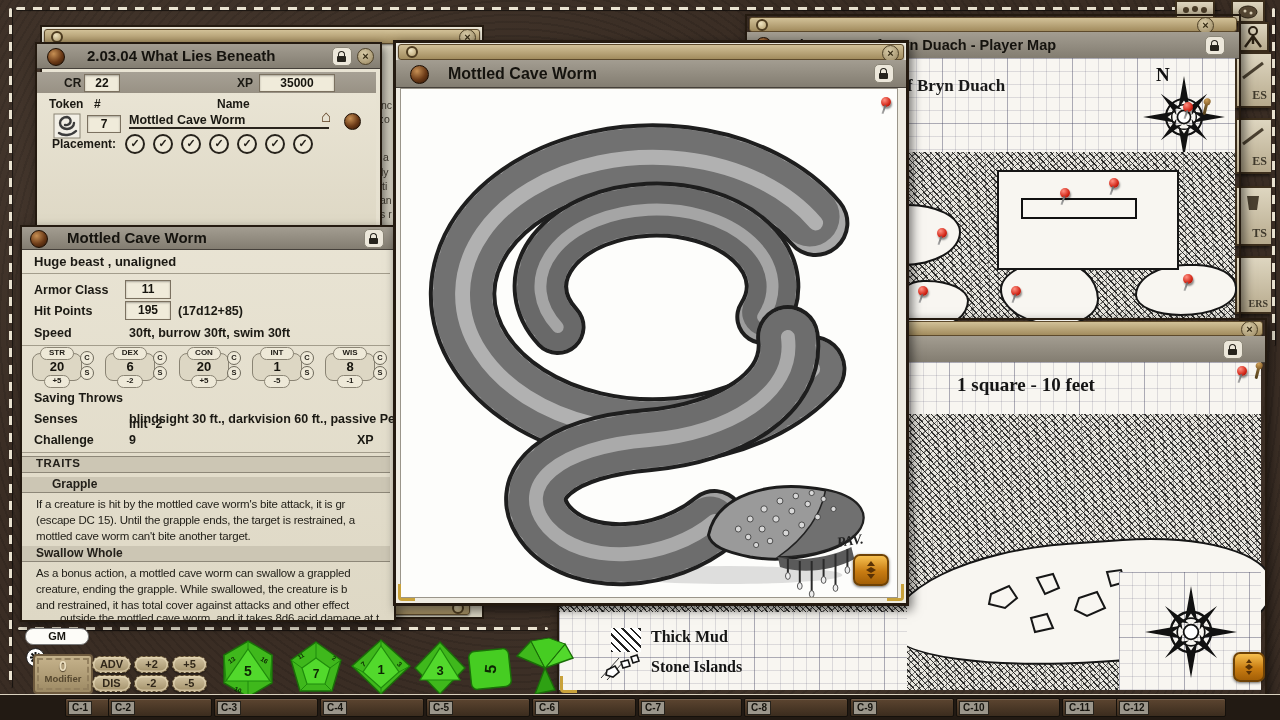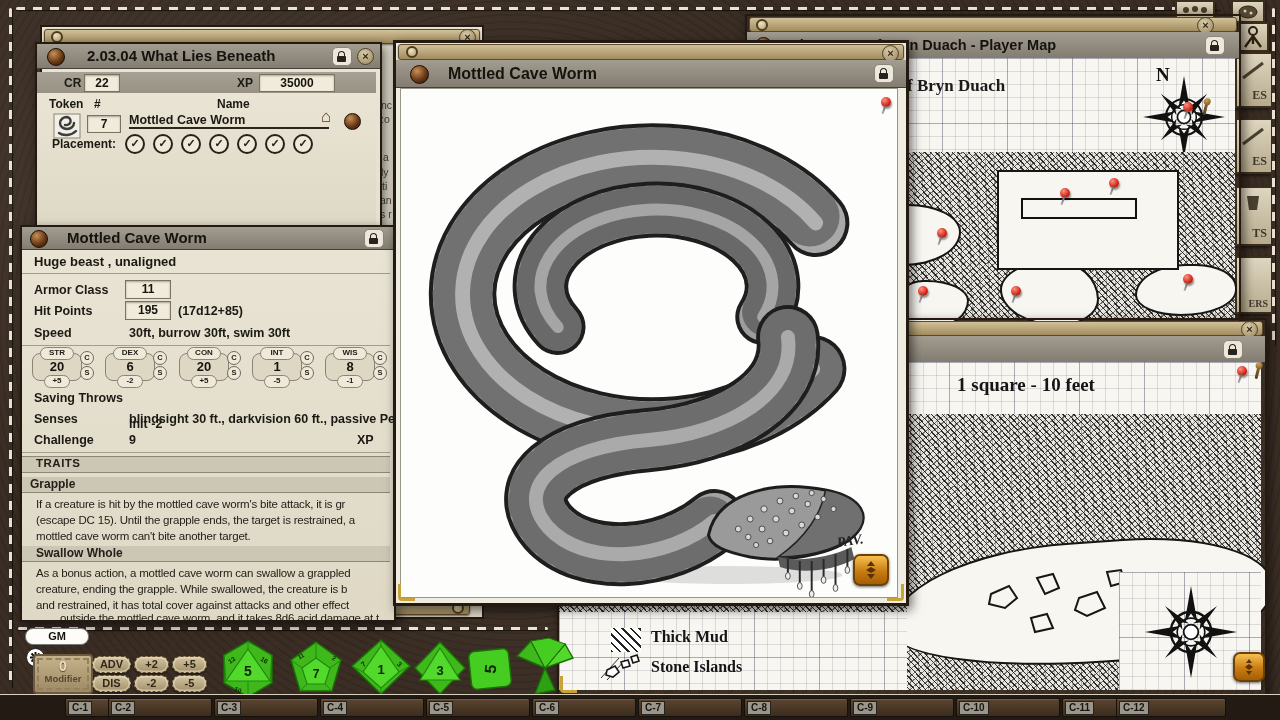--- a/index.html
+++ b/index.html
@@ -381,21 +381,21 @@
       <span class="lbl" style="left:12px;top:142px;font-size:12.5px;">Saving Throws</span>
       <span class="val" style="left:107px;top:148px;font-size:12.5px;font-weight:bold;margin-top:20px;">Init -2</span>
       <span class="lbl" style="left:12px;top:163px;font-size:12.5px;">Senses</span>
       <span class="val" style="left:107px;top:163px;font-size:12.5px;font-weight:bold;">blindsight 30 ft., darkvision 60 ft., passive Percep</span>
       <span class="lbl" style="left:12px;top:184px;font-size:12.5px;">Challenge</span>
       <span class="val" style="left:107px;top:184px;font-size:12.5px;font-weight:bold;">9</span>
       <span class="lbl" style="left:335px;top:184px;font-size:12.5px;">XP</span>
       <div class="divider" style="top:203px;"></div>
 
       <div class="secbar" style="top:207px;height:15px;font-size:11.5px;padding-left:14px;letter-spacing:.5px;">TRAITS</div>
-      <div class="secbar" style="top:228px;height:15px;font-size:12px;padding-left:8px;border-top:none;">Grapple</div>
+      <div class="secbar" style="top:228px;height:15px;font-size:12px;padding-left:30px;border-top:none;">Grapple</div>
       <div class="tline" style="top:249px;">If a creature is hit by the mottled cave worm's bite attack, it is gr</div>
       <div class="tline" style="top:265px;">(escape DC 15). Until the grapple ends, the target is restrained, a</div>
       <div class="tline" style="top:281px;">mottled cave worm can't bite another target.</div>
       <div class="secbar" style="top:297px;height:15px;font-size:12px;padding-left:14px;border-top:none;">Swallow Whole</div>
       <div class="tline" style="top:318px;">As a bonus action, a mottled cave worm can swallow a grappled</div>
       <div class="tline" style="top:334px;">creature, ending the grapple. While swallowed, the creature is b</div>
       <div class="tline" style="top:350px;">and restrained, it has total cover against attacks and other effect</div>
       <div class="tline" style="top:363px;margin-left:24px;">outside the mottled cave worm, and it takes 8d6 acid damage at t</div>
     </div>
   </div>

